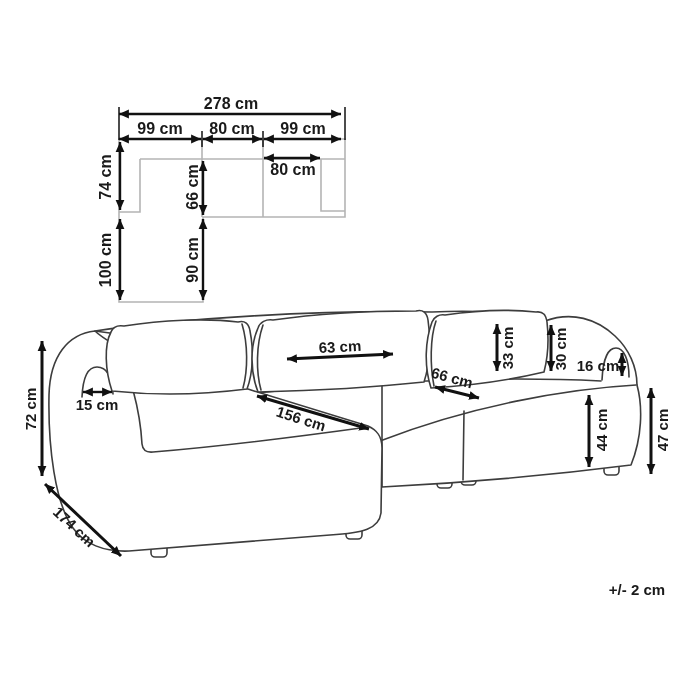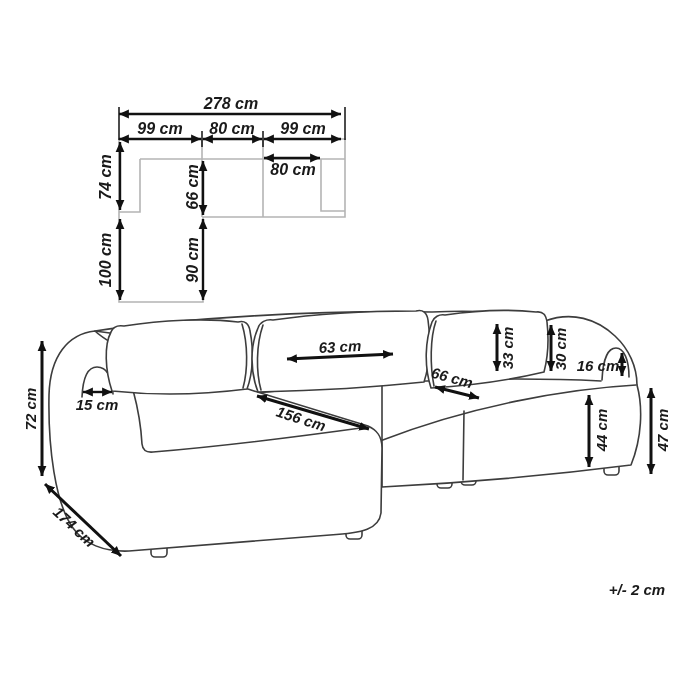--- a/index.html
+++ b/index.html
@@ -1,17 +1,17 @@
 <!DOCTYPE html>
 <html><head>
 <meta charset="utf-8">
 <style>
   html,body{margin:0;padding:0;background:#fff;}
   #canvas{position:relative;width:700px;height:676px;background:#ffffff;overflow:hidden;
-          font-family:"Liberation Sans",sans-serif;font-style:italic;}
+          font-family:"Liberation Sans",sans-serif;}
   svg{display:block;}
   .plan-line{stroke:#b4b4b4;stroke-width:1.6;fill:none;}
   .sofa-line{stroke:#3d3d3d;stroke-width:1.6;fill:none;stroke-linejoin:round;stroke-linecap:round;}
   .sofa-fill{stroke:#3d3d3d;stroke-width:1.6;fill:#ffffff;stroke-linejoin:round;}
   .arrow{stroke:#111111;stroke-width:3;fill:none;}
   .arrow-thin{stroke:#111111;stroke-width:2.4;fill:none;}
   .tick{stroke:#111111;stroke-width:1.5;fill:none;}
   .lbl{font-family:"Liberation Sans",sans-serif;font-weight:bold;fill:#1a1a1a;
        font-size:15px;text-anchor:middle;}
   .lbl-plan{font-size:16px;}

